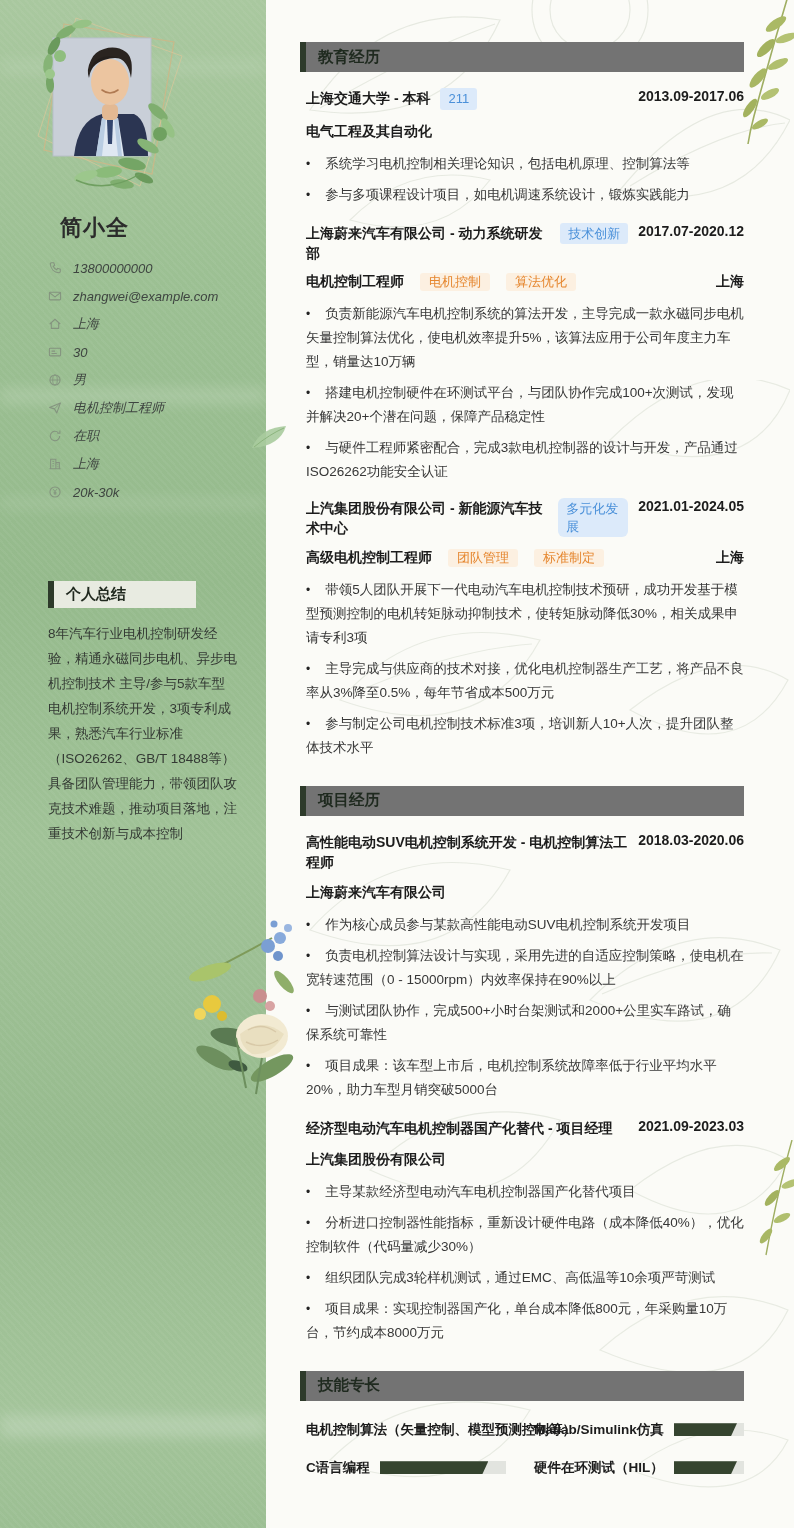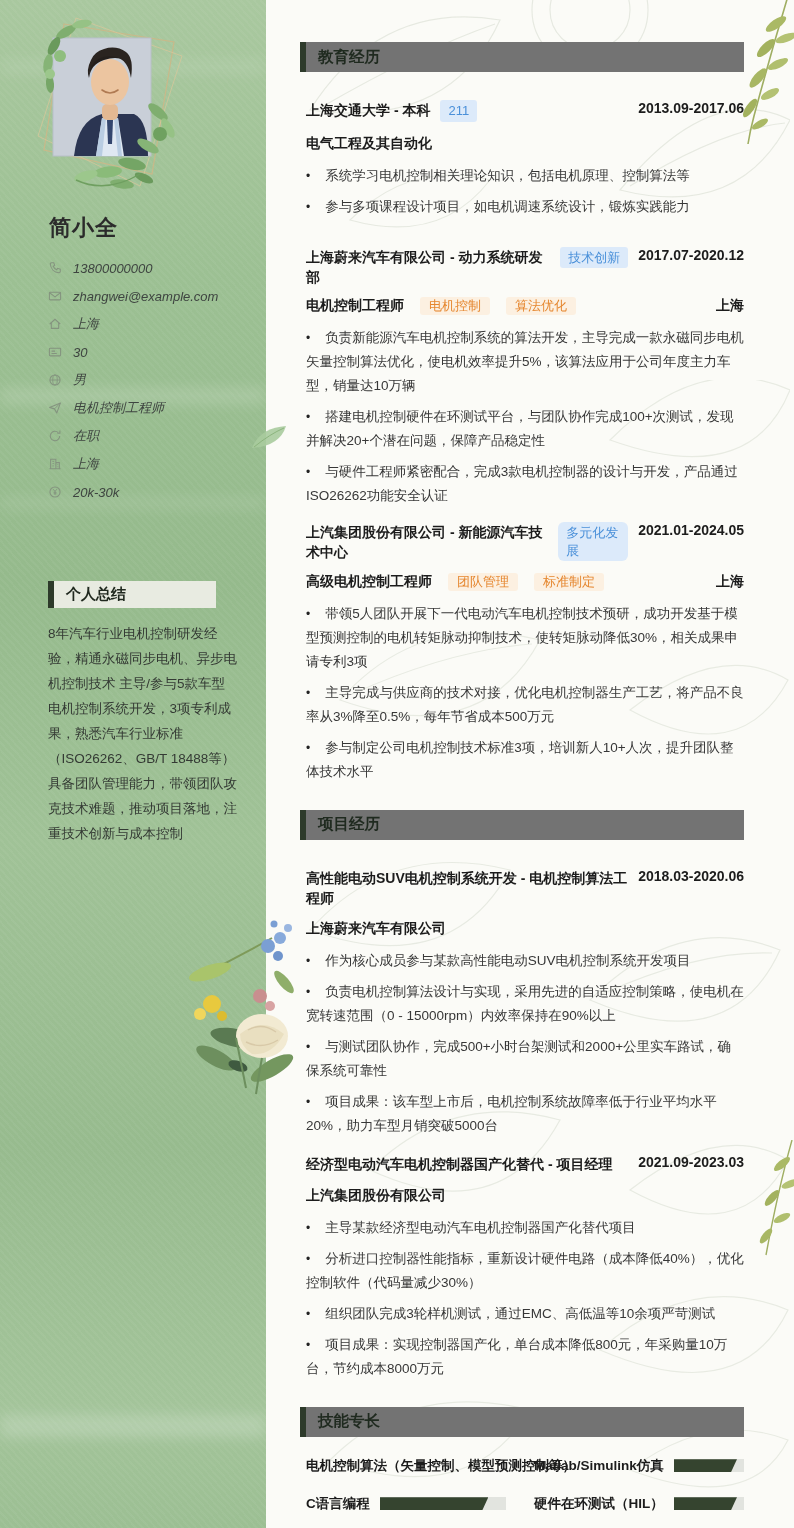--- a/index.html
+++ b/index.html
@@ -17,29 +17,29 @@
   .sidebar::after { content:""; position:absolute; inset:0;
     background:repeating-linear-gradient(48deg, rgba(255,255,255,.045) 0 2px, rgba(0,0,0,0) 2px 5px); }
   .wash { position:absolute; left:0; width:100%; background:rgba(255,255,255,.16); filter:blur(7px); }
   .wash1 { top:388px; height:16px; }
   .wash2 { top:498px; height:10px; background:rgba(255,255,255,.12); }
   .wash3 { top:1415px; height:22px; background:rgba(255,255,255,.20); }
   .wash4 { top:60px; height:14px; background:rgba(255,255,255,.10); }
 
   .photo-wrap { position:absolute; left:36px; top:16px; width:150px; height:190px; z-index:3; }
 
-  .side-name { position:absolute; left:49px; top:213px; font-size:22px; font-weight:700; color:#2b2b2b; z-index:3; letter-spacing:1px; }
+  .side-name { position:absolute; left:60px; top:213px; font-size:22px; font-weight:700; color:#2b2b2b; z-index:3; letter-spacing:1px; }
 
   .contact { position:absolute; left:48px; top:254px; z-index:3;font-style:italic; }
   .c-row { display:flex; align-items:center; height:28px; }
   .c-ic { width:14px; height:14px; margin-right:11px; flex:none; }
   .c-ic svg { display:block; width:14px; height:14px; }
   .c-val { font-size:13px; color:#3e4440; }
 
-  .sum-head { position:absolute; left:48px; top:581px; width:168px; height:27px; z-index:3;
+  .sum-head { position:absolute; left:48px; top:581px; width:148px; height:27px; z-index:3;
     background:#e8ebe1; border-left:6px solid #2d3a2a; display:flex; align-items:center;
     padding-left:12px; font-size:15px; font-weight:700; color:#20291f; }
   .sum-text { position:absolute; left:48px; top:621px; width:190px; z-index:3;
     font-size:13.5px; line-height:25px; color:#343a34; }
 
   
   .main { position:absolute; left:306px; top:0; width:438px; z-index:2; color:#333; }
   .sec-head { height:30px; background:#737373; border-left:6px solid #2d3a2a; display:flex;
     align-items:center; padding-left:12px; font-size:15.5px; font-weight:700; color:#1f2a1f; margin-left:-6px; }
   .ehead { display:flex; align-items:flex-start; gap:10px; }
@@ -51,21 +51,21 @@
   .role { font-size:14px; font-weight:700; color:#1c1c1c; }
   .tago { flex:none; font-size:13px; color:#e5862e; background:#fcf0e1; padding:0 9px; border-radius:3px; }
   .eloc { margin-left:auto; font-size:14px; font-weight:700; color:#1c1c1c; }
   .blts { margin-top:11px; }
   .blt { font-size:13.5px; line-height:24px; color:#373737; margin-bottom:7px; }
   .blt .b { font-size:12px; margin-right:15px; color:#222; }
   .submajor { margin-top:13px; font-size:14px; font-weight:700; color:#1c1c1c; }
   .subcompany { margin-top:12px; font-size:14px; font-weight:700; color:#1c1c1c; }
 
   .mt-sec { margin-top:26px; }
-  .mt-entry { margin-top:28px; }
+  .mt-entry { margin-top:16px; }
 
   
   .skills-grid { margin-top:20px; display:grid; grid-template-columns:228px 210px; row-gap:20px; }
   .skill { display:flex; align-items:center; min-width:0; }
   .skill .lbl { font-size:13.5px; font-weight:700; color:#1c1c1c; white-space:nowrap; }
   .sbar { flex:1 1 0; height:13px; background:#e2e4df; margin-left:10px; position:relative; min-width:0; }
   .sbar.hiddenbar { visibility:hidden; flex:0 0 0; margin-left:0; }
   .sfill { position:absolute; left:0; top:0; bottom:0; background:#35442f;
     clip-path:polygon(0 0,100% 0,calc(100% - 6px) 100%,0 100%); }
   .skill.col1 { padding-right:28px; }

